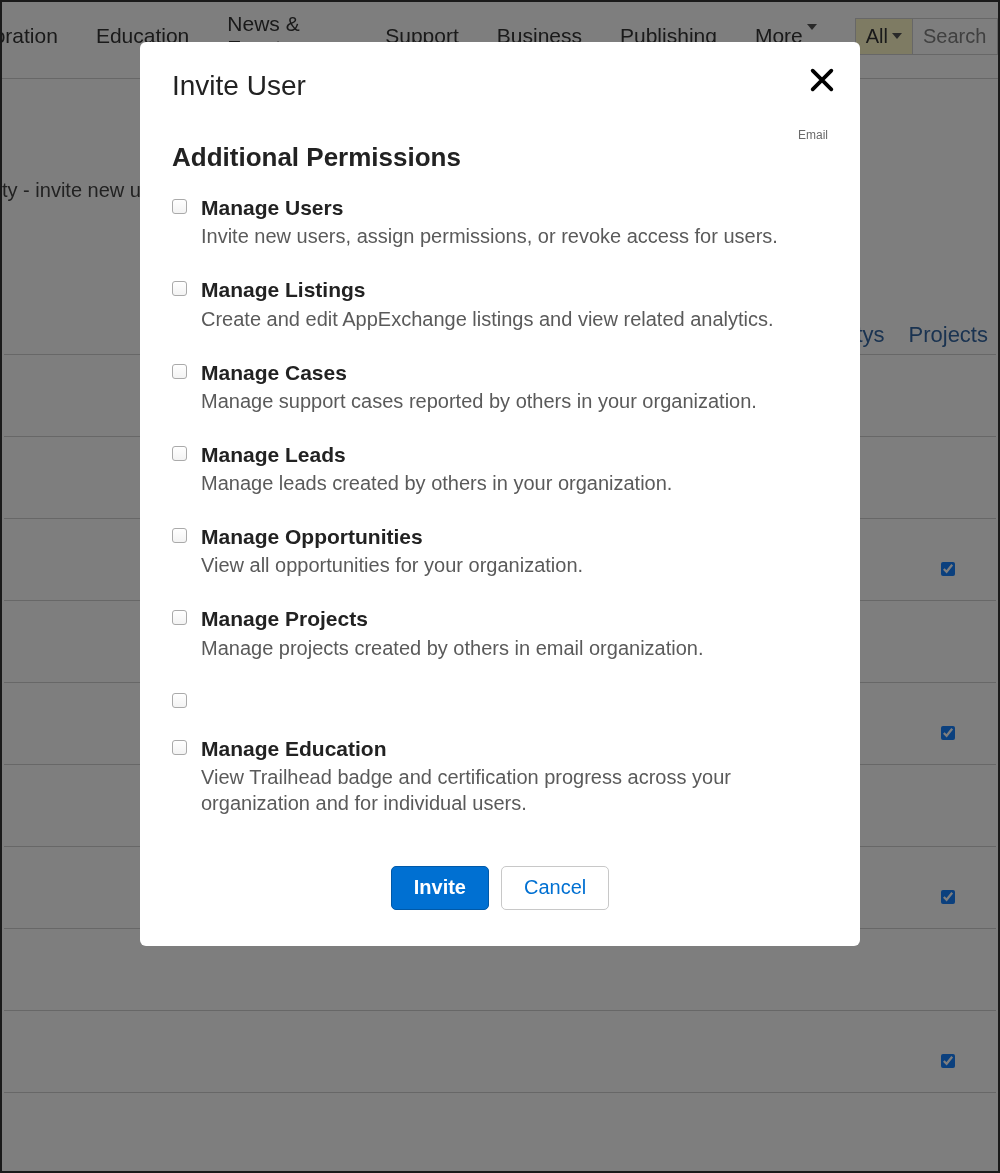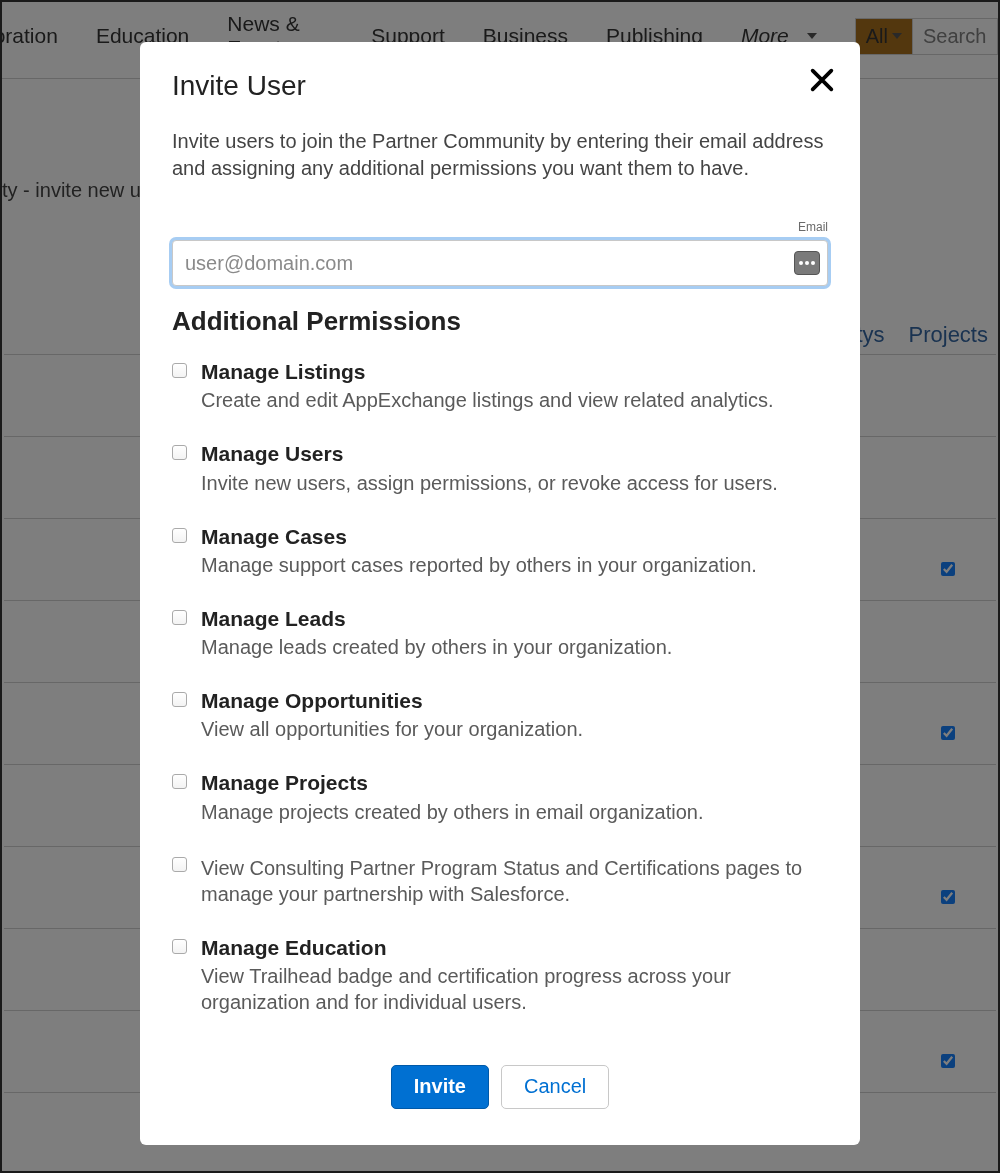--- a/index.html
+++ b/index.html
@@ -20,33 +20,33 @@
     display: flex;
     align-items: center;
     gap: 38px;
     padding: 10px 0 18px 0;
     border-bottom: 1px solid #ccc;
     font-size: 21px;
     color: #222;
     position: relative;
   }
   .underlay-nav .nav-item { cursor: pointer; }
-  .nav-more { display:flex; align-items:center; gap:18px;font-style:italic;}
+  .nav-more { display:flex; align-items:flex-start; gap:4px;}
   .caret {
     width:0;height:0;border-left:5px solid transparent;border-right:5px solid transparent;border-top:6px solid #444;
     display:inline-block;
   }
   .nav-search-group {
     margin-left: auto;
     display:flex;
     align-items:center;
     background:#fff;
   }
   .nav-all {
-    background:#a16207;
+    background:#fef9c3;
     border:1px solid #ccc;
     padding: 6px 10px;
     font-size: 20px;
     display:flex; align-items:center; gap:4px;
   }
   .nav-search {
     border:1px solid #ccc; border-left:none;
     padding:6px 10px; font-size:20px; color:#888;
     width:85px;
   }
@@ -264,49 +264,40 @@
 
 <div class="overlay">
   <div class="modal">
     <div class="close-btn">
       <svg viewBox="0 0 24 24">
           <path d="M4 4 L20 20 M20 4 L4 20" stroke="#000" stroke-width="3.2" stroke-linecap="round"></path>
         </svg>
     </div>
     <div class="modal-inner">
       <h1 class="modal-title">Invite User</h1>
-      <p class="modal-desc">Invite users to join the Partner Community by entering their email address and assigning any additional permissions you want them to have.</p>
       <div class="field-label">Email</div>
-      <div class="email-wrap">
-        <input class="email-input" type="text" placeholder="user@domain.com" style="">
-        <div class="keychain-icon">
-          <span class="dot"></span>
-            <span class="dot"></span>
-            <span class="dot"></span>
-        </div>
-      </div>
       <h2 class="section-heading">Additional Permissions</h2>
       <ul class="perm-list" id="perm-list">
           <li class="perm-item">
             <div class="perm-chk"></div>
             <div class="perm-body">
+              <div class="perm-title">Manage Users</div>
+              <div class="perm-desc">Invite new users, assign permissions, or revoke access for users.</div>
+            </div>
+          </li>
+          <li class="perm-item">
+            <div class="perm-chk"></div>
+            <div class="perm-body">
               <div class="perm-title">Manage Listings</div>
               <div class="perm-desc">Create and edit AppExchange listings and view related analytics.</div>
             </div>
           </li>
           <li class="perm-item">
             <div class="perm-chk"></div>
             <div class="perm-body">
-              <div class="perm-title">Manage Users</div>
-              <div class="perm-desc">Invite new users, assign permissions, or revoke access for users.</div>
-            </div>
-          </li>
-          <li class="perm-item">
-            <div class="perm-chk"></div>
-            <div class="perm-body">
               <div class="perm-title">Manage Cases</div>
               <div class="perm-desc">Manage support cases reported by others in your organization.</div>
             </div>
           </li>
           <li class="perm-item">
             <div class="perm-chk"></div>
             <div class="perm-body">
               <div class="perm-title">Manage Leads</div>
               <div class="perm-desc">Manage leads created by others in your organization.</div>
             </div>
@@ -321,21 +312,20 @@
           <li class="perm-item">
             <div class="perm-chk"></div>
             <div class="perm-body">
               <div class="perm-title">Manage Projects</div>
               <div class="perm-desc">Manage projects created by others in email organization.</div>
             </div>
           </li>
           <li class="perm-item">
             <div class="perm-chk"></div>
             <div class="perm-body">
-              <div class="perm-desc">View Consulting Partner Program Status and Certifications pages to manage your partnership with Salesforce.</div>
             </div>
           </li>
           <li class="perm-item">
             <div class="perm-chk"></div>
             <div class="perm-body">
               <div class="perm-title">Manage Education</div>
               <div class="perm-desc">View Trailhead badge and certification progress across your organization and for individual users.</div>
             </div>
           </li>
         </ul>

